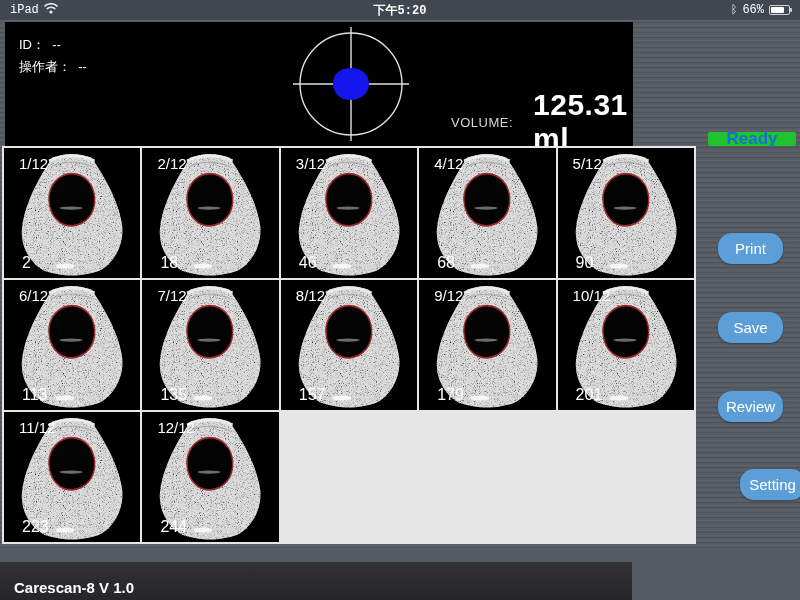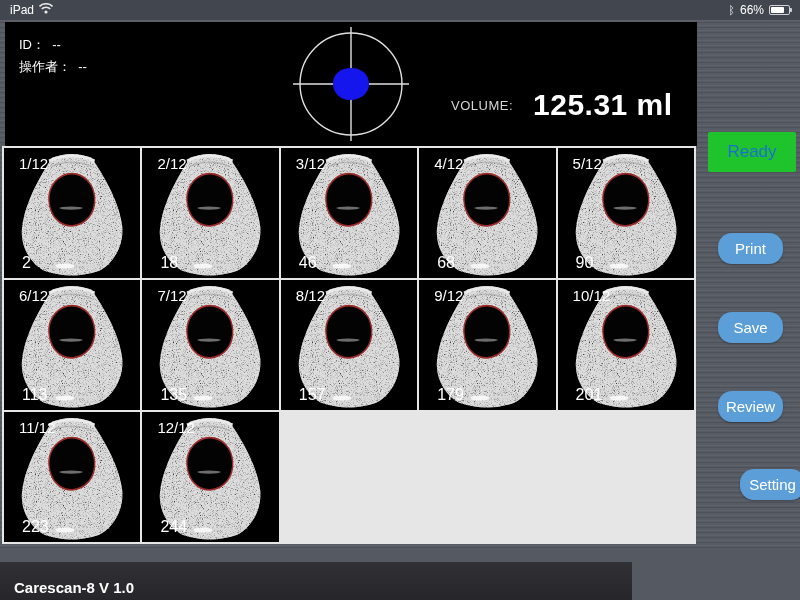--- a/index.html
+++ b/index.html
@@ -7,21 +7,21 @@
   body {
     font-family: "Liberation Sans", sans-serif;
     background:#555962;
     position:relative;
   }
 
   
   .status-bar {
     height:20px; background:#42464e; color:#fff;
     display:flex; align-items:center; justify-content:space-between;
-    padding:0 10px; font-size:12px; position:relative;
+    padding:0 10px; font-size:12px; position:relative;font-family:Liberation Mono, monospace;
   }
   .sb-left, .sb-right { display:flex; align-items:center; gap:5px; }
   .sb-center {
     position:absolute; left:0; right:0; text-align:center;
     font-size:12px; font-weight:bold; pointer-events:none;
   }
   .bt-glyph { font-size:11px; color:#e8e8e8; }
   .battery-shell {
     width:21px; height:10px; border:1px solid #cfd2d6; border-radius:2px;
     position:relative; display:inline-block;
@@ -39,21 +39,21 @@
     background-image:
       repeating-linear-gradient(180deg,
         rgba(255,255,255,0.045) 0px, rgba(255,255,255,0.045) 1px,
         rgba(0,0,0,0.00) 1px, rgba(0,0,0,0.00) 2px,
         rgba(0,0,0,0.10) 2px, rgba(0,0,0,0.10) 3px,
         rgba(0,0,0,0.00) 3px, rgba(0,0,0,0.00) 5px);
   }
 
   
   .header-panel {
-    position:absolute; left:5px; top:2px; width:692px; height:124px;
+    position:absolute; left:5px; top:2px; width:628px; height:124px;
     background:#000;
   }
   .patient-info { position:absolute; left:14px; top:12px; color:#fff; font-size:13px; }
   .patient-info .row { height:22px; line-height:22px; white-space:pre; }
   .patient-info .gap { display:inline-block; width:38px; }
 
   .crosshair-wrap { position:absolute; left:282px; top:0; width:130px; height:124px; }
 
   .volume-wrap {
     position:absolute; left:446px; top:66px;
@@ -74,23 +74,23 @@
   .cell svg.usimg { position:absolute; inset:0; width:100%; height:100%; display:block; }
   .frame-label {
     position:absolute; top:7px; left:15px; color:#fff; font-size:15px;
   }
   .value-label {
     position:absolute; bottom:6px; left:18px; color:#fff; font-size:16px;
   }
 
   
   .ready-status {
-    position:absolute; left:708px; top:112px; width:88px; height:40px;
+    position:absolute; left:708px; top:112px; width:88px; height:14px;
     background:#1fc32b; color:#1a6fd6;
-    font-size:17px; font-weight:normal;
+    font-size:17px; font-weight:bold;
     display:flex; align-items:center; justify-content:center;
     border-radius:2px;
   }
   .side-btn {
     position:absolute; left:718px; width:65px; height:31px;
     background:#5b9ed8; color:#fff; font-size:15px;
     border:none; border-radius:14px; cursor:pointer;
     display:flex; align-items:center; justify-content:center;
     box-shadow:0 1px 2px rgba(0,0,0,0.3);
   }
@@ -148,20 +148,21 @@
   <div class="sb-left">
     <span>iPad</span>
     <span>
       <svg width="14" height="11" viewBox="0 0 14 11">
         <path d="M0.5 3.4 A9.2 9.2 0 0 1 13.5 3.4" stroke="#e8e8e8" stroke-width="1.5" fill="none"></path>
         <path d="M2.7 5.9 A6.1 6.1 0 0 1 11.3 5.9" stroke="#e8e8e8" stroke-width="1.5" fill="none"></path>
         <circle cx="7" cy="9" r="1.6" fill="#e8e8e8"></circle>
       </svg>
     </span>
   </div>
+  <div class="sb-center">下午5:20</div>
   <div class="sb-right">
     <span class="bt-glyph">ᛒ</span>
     <span>66%</span>
     <span class="battery-shell">
       <span class="battery-fill" style="width:66%"></span>
       <span class="battery-nub"></span>
     </span>
   </div>
 </div>
 

